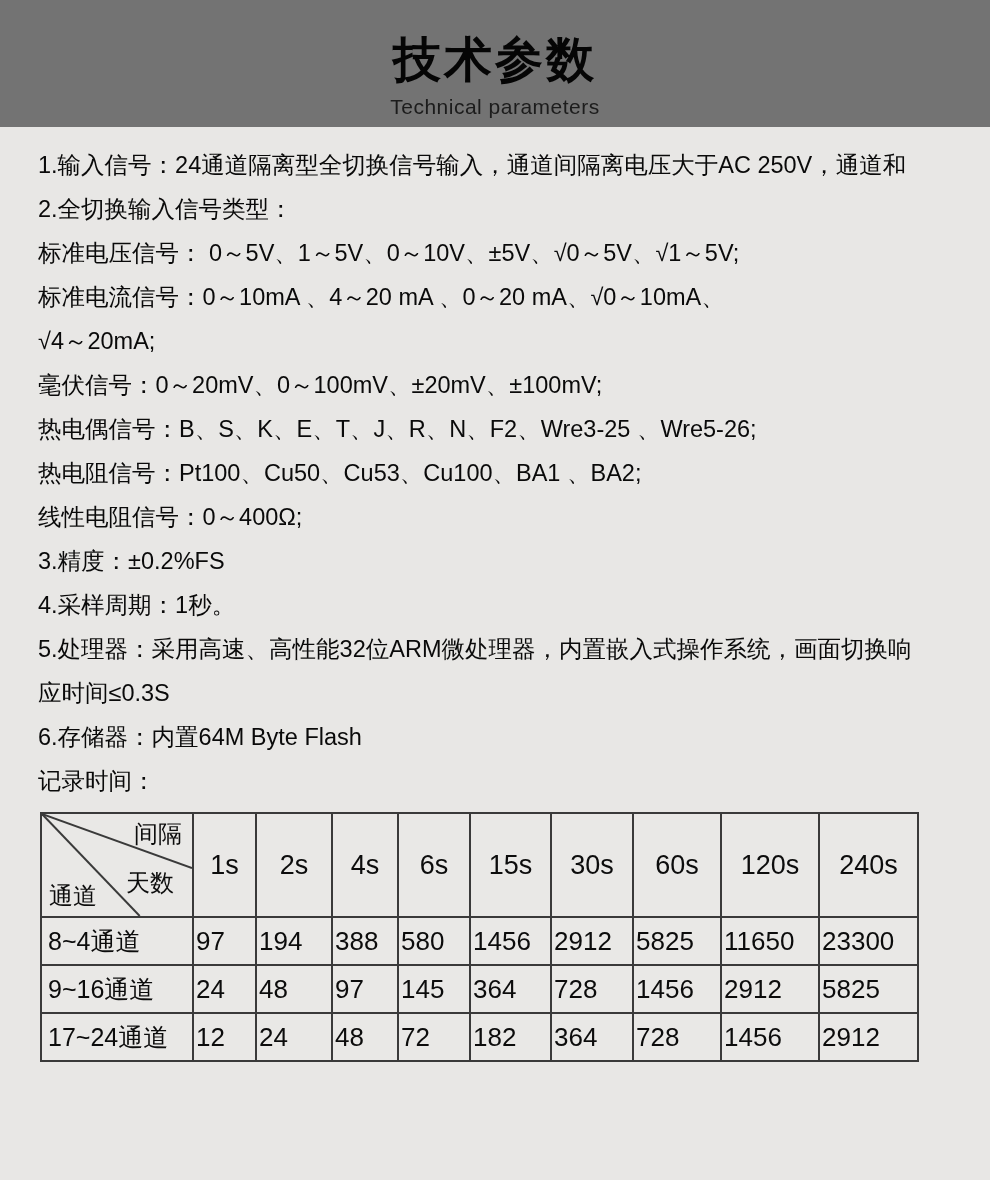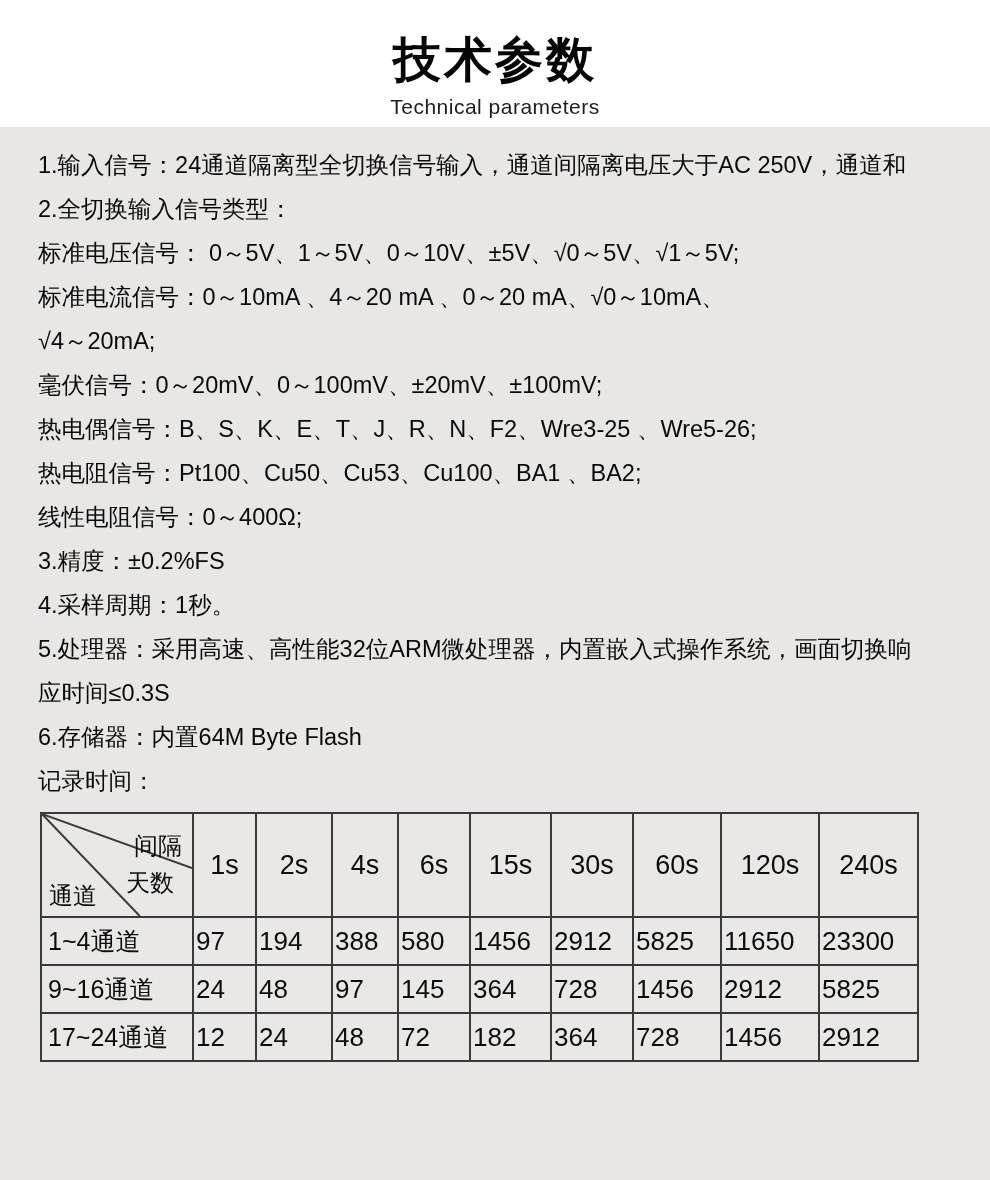--- a/index.html
+++ b/index.html
@@ -7,21 +7,21 @@
     width:990px; height:1180px;
     background:#e8e7e5;
     font-family:"Liberation Sans","DejaVu Sans",sans-serif;
     color:#0c0c0c;
     -webkit-font-smoothing:antialiased;
   }
   .page { width:990px; height:1180px; overflow:hidden; }
 
   
   .header {
-    background:#ffffff;
+    background:#737373;
     height:127px;
     text-align:center;
   }
   .title {
     margin:0;
     padding-top:34px;
     font-size:48px;
     line-height:1.1;
     font-weight:700;
     letter-spacing:3px;
@@ -63,21 +63,21 @@
     font-size:25px; text-align:left; padding-left:6px; white-space:nowrap;
   }
   .record-table tbody td {
     font-size:26px; padding:0 2px; white-space:nowrap;
   }
 
   
   .corner { position:relative; padding:0; }
   .corner .diag { position:absolute; left:0; top:0; width:100%; height:100%; }
   .corner span { position:absolute; font-size:24px; line-height:1; }
-  .c-interval { top:20px; right:10px; }
+  .c-interval { top:8px; right:10px; }
   .c-days { top:57px; right:18px; }
   .c-channel { bottom:8px; left:7px; }
 </style>
 </head>
 <body>
 
 <div class="page">
 
   <header class="header">
     <h1 class="title">技术参数</h1>
@@ -134,21 +134,21 @@
             <th>6s</th>
             <th>15s</th>
             <th>30s</th>
             <th>60s</th>
             <th>120s</th>
             <th>240s</th>
           </tr>
       </thead>
       <tbody>
           <tr>
-            <th>1~4通道</th>
+            <th>8~4通道</th>
             <td>97</td>
             <td>194</td>
             <td>388</td>
             <td>580</td>
             <td>1456</td>
             <td>2912</td>
             <td>5825</td>
             <td>11650</td>
             <td>23300</td>
           </tr>

